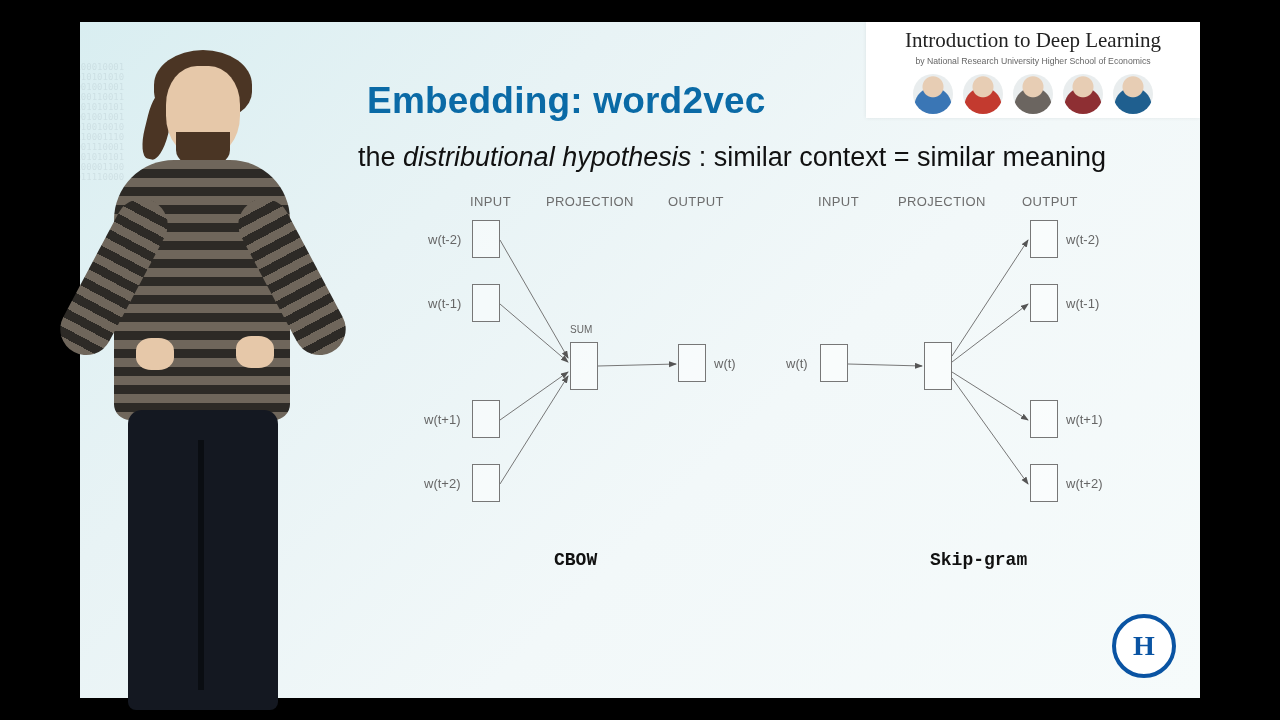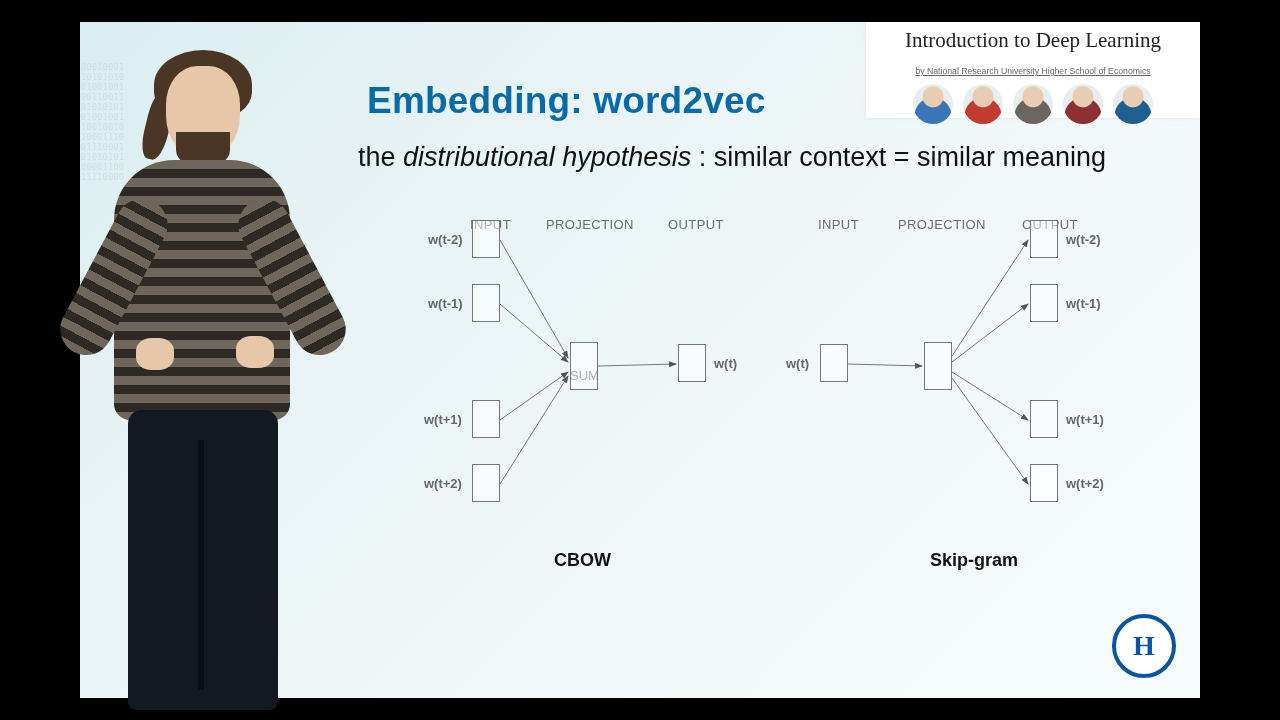--- a/index.html
+++ b/index.html
@@ -71,37 +71,37 @@
     color:#111; font-size:27px;
   }
   .subtitle .it { font-style: italic; }
 
   .course-card {
     position:absolute; right:0; top:0; width:334px; height:96px;
     background:#fff; box-shadow:0 0 4px rgba(0,0,0,.08);
     padding:6px 8px 0; text-align:center;
   }
   .course-card .ct { font-family:Georgia,'Times New Roman',serif; font-size:21px; color:#222;}
-  .course-card .cs { font-size:8.7px; color:#666; margin-top:13px;text-decoration:underline;}
+  .course-card .cs { font-size:8.7px; color:#666; margin-top:3px;}
   .course-card .avatars{ display:flex; justify-content:center; gap:10px; margin-top:8px;}
   .course-card .av{
     width:40px; height:40px; border-radius:50%;
     background:radial-gradient(circle at 50% 32%, #e7cdb4 0 10px, transparent 11px),
                radial-gradient(circle at 50% 80%, var(--c,#3a76b5) 0 18px, transparent 19px),
                #e9edee;
   }
 
-  .diag { position:absolute; color:#555; font-size:13px;margin-top:23px; }
+  .diag { position:absolute; color:#555; font-size:13px; }
   .col-hdr { color:#6d6d6d; font-size:13px; letter-spacing:.4px;}
   .box {
     position:absolute; border:1px solid #777; background:rgba(255,255,255,.5);
   }
-  .wlabel{ position:absolute; color:#666; font-size:13px;font-weight:bold;}
-  .sumlbl{ position:absolute; color:#666; font-size:13px;margin-top:44px;}
-  .model-name{ position:absolute; color:#111; font-weight:700; font-size:18px;}
+  .wlabel{ position:absolute; color:#666; font-size:13px;}
+  .sumlbl{ position:absolute; color:#666; font-size:10px;}
+  .model-name{ position:absolute; color:#111; font-weight:700; font-size:18px;font-family:Liberation Mono, monospace;}
   .citation{
     position:absolute; left:0; right:0; bottom:26px; text-align:center;
     color:#6a6a6a; font-size:13px;
   }
   .logo{
     position:absolute; right:24px; bottom:20px; width:64px; height:64px;
     border-radius:50%; border:4px solid #0a54a3; background:#fff;
     display:flex; align-items:center; justify-content:center;
     color:#0a54a3; font-family:Georgia,serif; font-weight:700; font-size:28px;
   }

